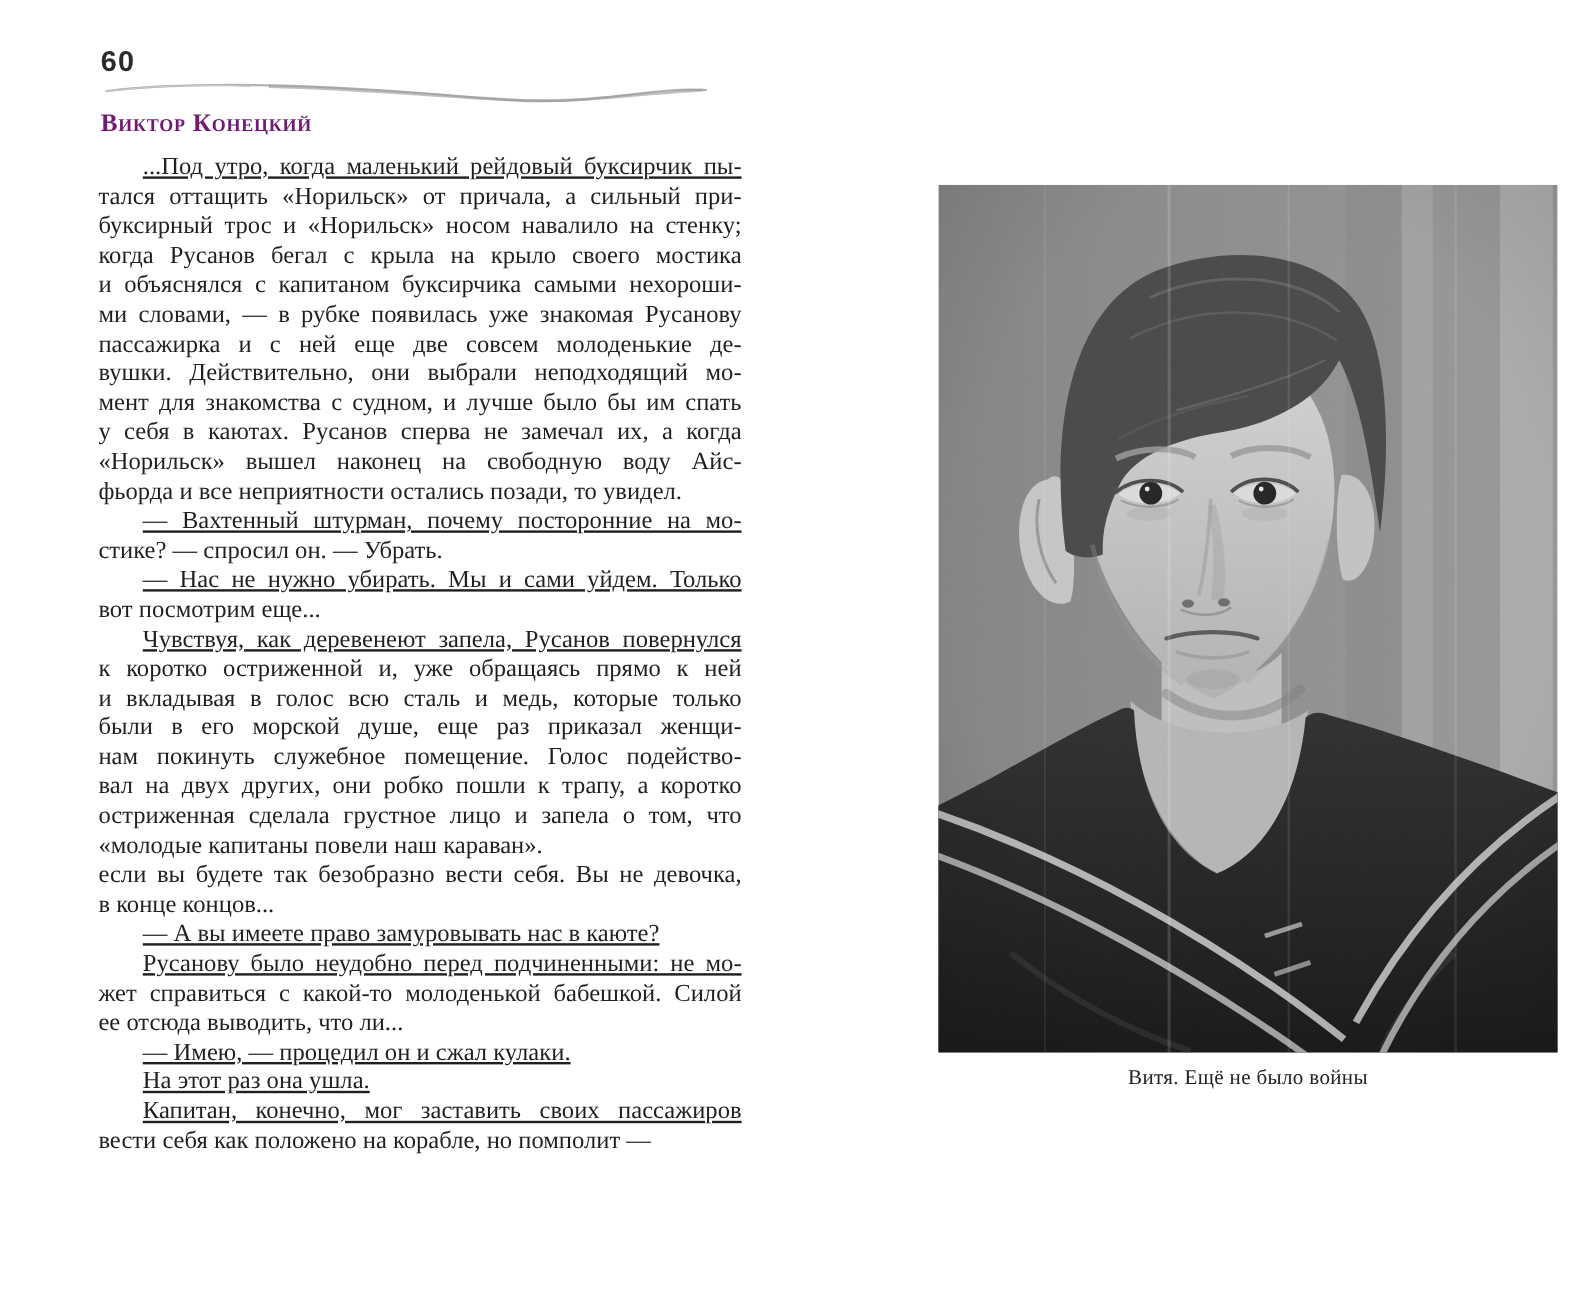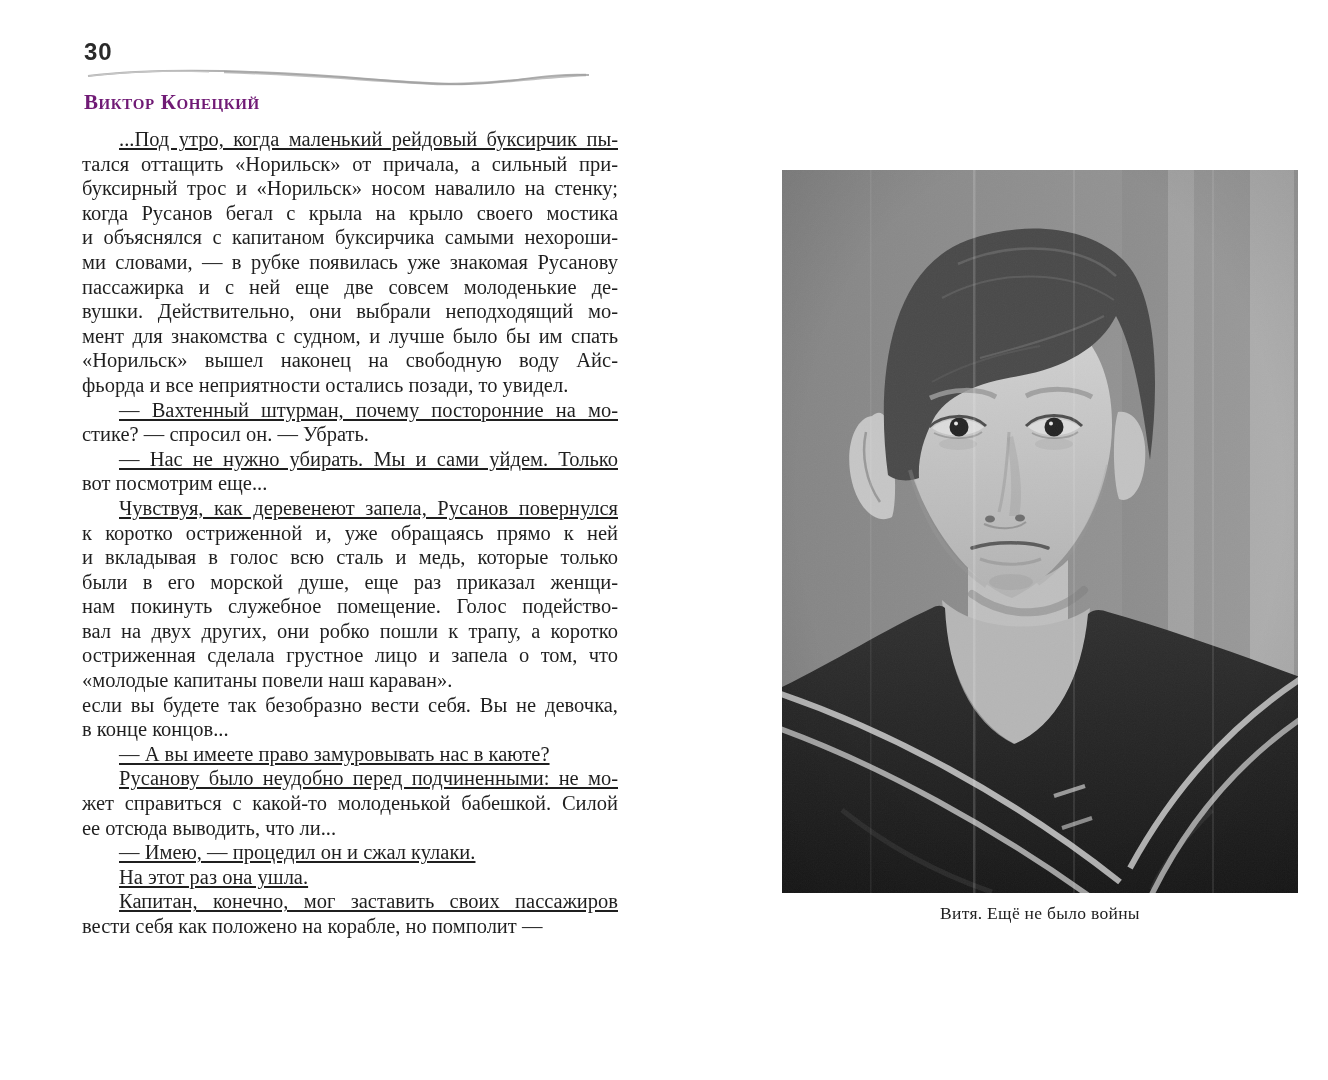--- a/index.html
+++ b/index.html
@@ -20,33 +20,33 @@
     letter-spacing:0.6px; color:#701a75;
   }
   .text-col {
     position:absolute; left:82px; top:127px; width:536px;
     font-size:20.5px; line-height:24.6px;
   }
   .para { margin:0; }
   .line { text-align:justify; text-align-last:justify; white-space:normal; }
   .line.last { text-align-last:auto; }
   .line.first { text-indent:37px;text-decoration:underline; }
-  .figure { position:absolute; left:737px; top:170px; width:516px; margin:0;padding-left:45px; }
+  .figure { position:absolute; left:737px; top:154px; width:516px; margin:0;padding-left:45px; }
   .figure svg { display:block; }
   .caption {
     margin-top:10px; text-align:center;
     font-size:17.5px; letter-spacing:0.3px; color:#222222;
   }
 </style>
 </head>
 <body>
 
 <div class="page">
 
-  <div class="page-number">30</div>
+  <div class="page-number">60</div>
 
   <div class="rule-wrap">
     <svg width="510" height="28" viewBox="0 0 510 28">
       <path d="M 4 14 C 70 6 150 8 230 13 C 300 17 330 23 380 22 C 430 21 460 11 505 13" fill="none" stroke="#b2b2b2" stroke-width="1.8"></path>
       <path d="M 140 10 C 225 12 300 20 360 22 C 402 23 445 16 502 13" fill="none" stroke="#9c9c9c" stroke-width="2.6" opacity="0.65"></path>
       <path d="M 4 14 C 40 10 85 8 125 10" fill="none" stroke="#c6c6c6" stroke-width="1.2"></path>
     </svg>
   </div>
 
   <div class="author">Виктор Конецкий</div>
@@ -55,20 +55,21 @@
       <div class="para">
         <div class="line first">...Под утро, когда маленький рейдовый буксирчик пы-</div>
         <div class="line">тался оттащить «Норильск» от причала, а сильный при-</div>
         <div class="line">буксирный трос и «Норильск» носом навалило на стенку;</div>
         <div class="line">когда Русанов бегал с крыла на крыло своего мостика</div>
         <div class="line">и объяснялся с капитаном буксирчика самыми нехороши-</div>
         <div class="line">ми словами, — в рубке появилась уже знакомая Русанову</div>
         <div class="line">пассажирка и с ней еще две совсем молоденькие де-</div>
         <div class="line">вушки. Действительно, они выбрали неподходящий мо-</div>
         <div class="line">мент для знакомства с судном, и лучше было бы им спать</div>
+        <div class="line">у себя в каютах. Русанов сперва не замечал их, а когда</div>
         <div class="line">«Норильск» вышел наконец на свободную воду Айс-</div>
         <div class="line last">фьорда и все неприятности остались позади, то увидел.</div>
       </div>
       <div class="para">
         <div class="line first">— Вахтенный штурман, почему посторонние на мо-</div>
         <div class="line last">стике? — спросил он. — Убрать.</div>
       </div>
       <div class="para">
         <div class="line first">— Нас не нужно убирать. Мы и сами уйдем. Только</div>
         <div class="line last">вот посмотрим еще...</div>

